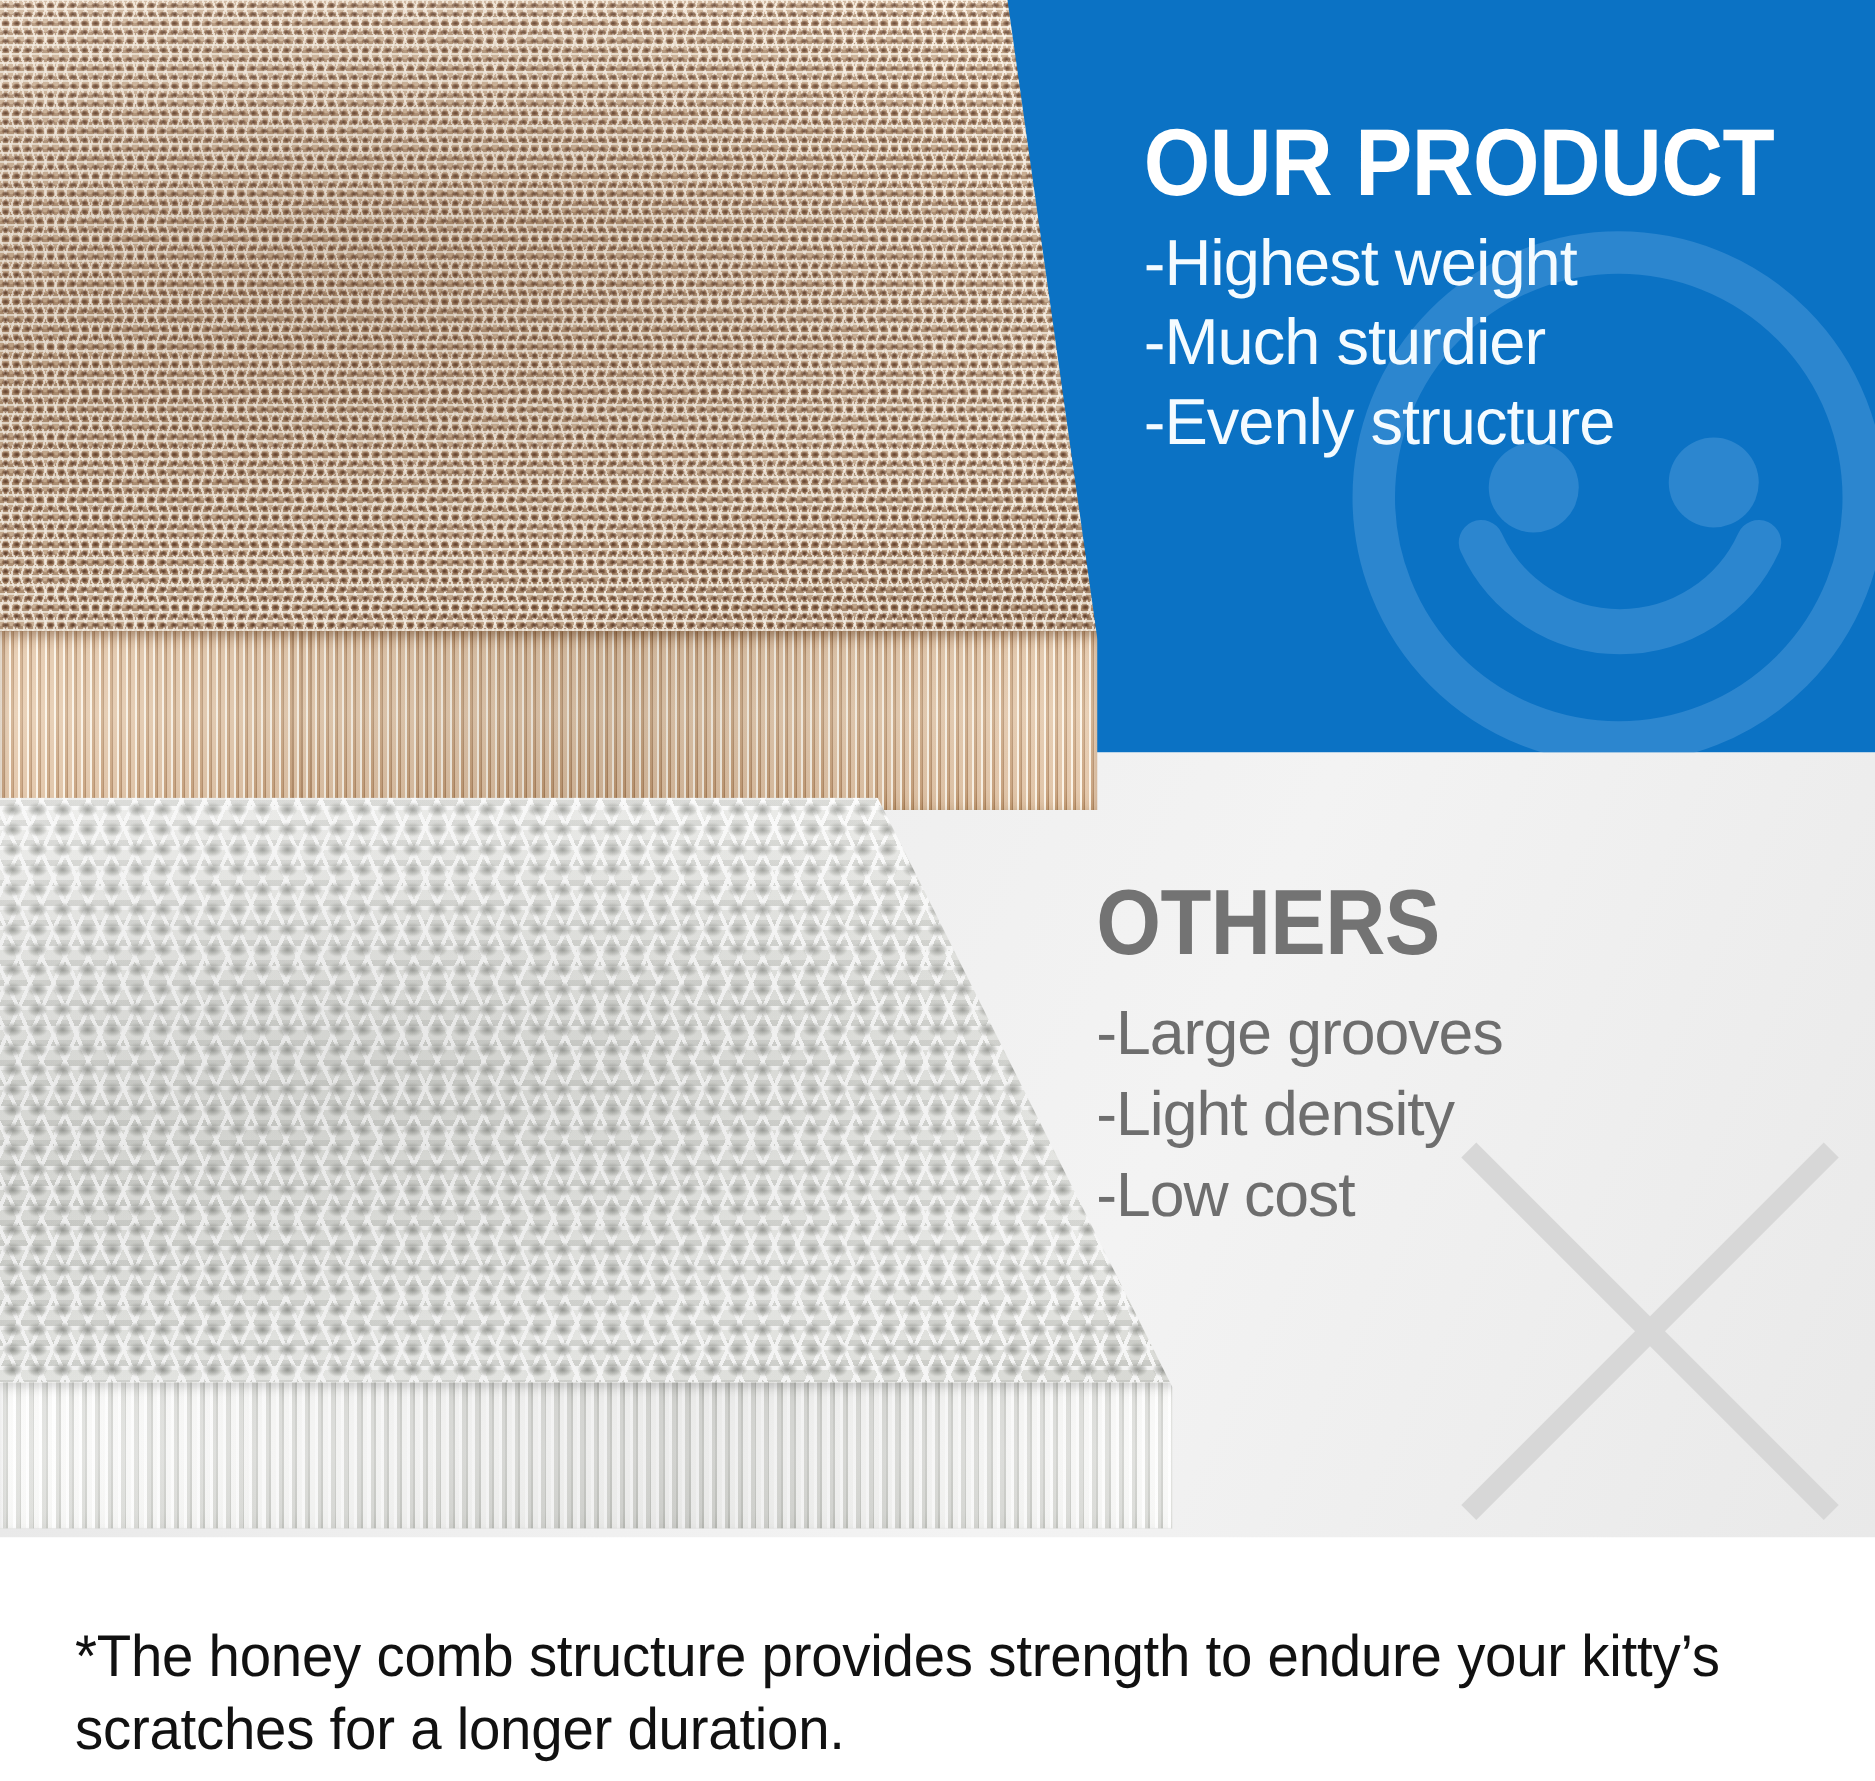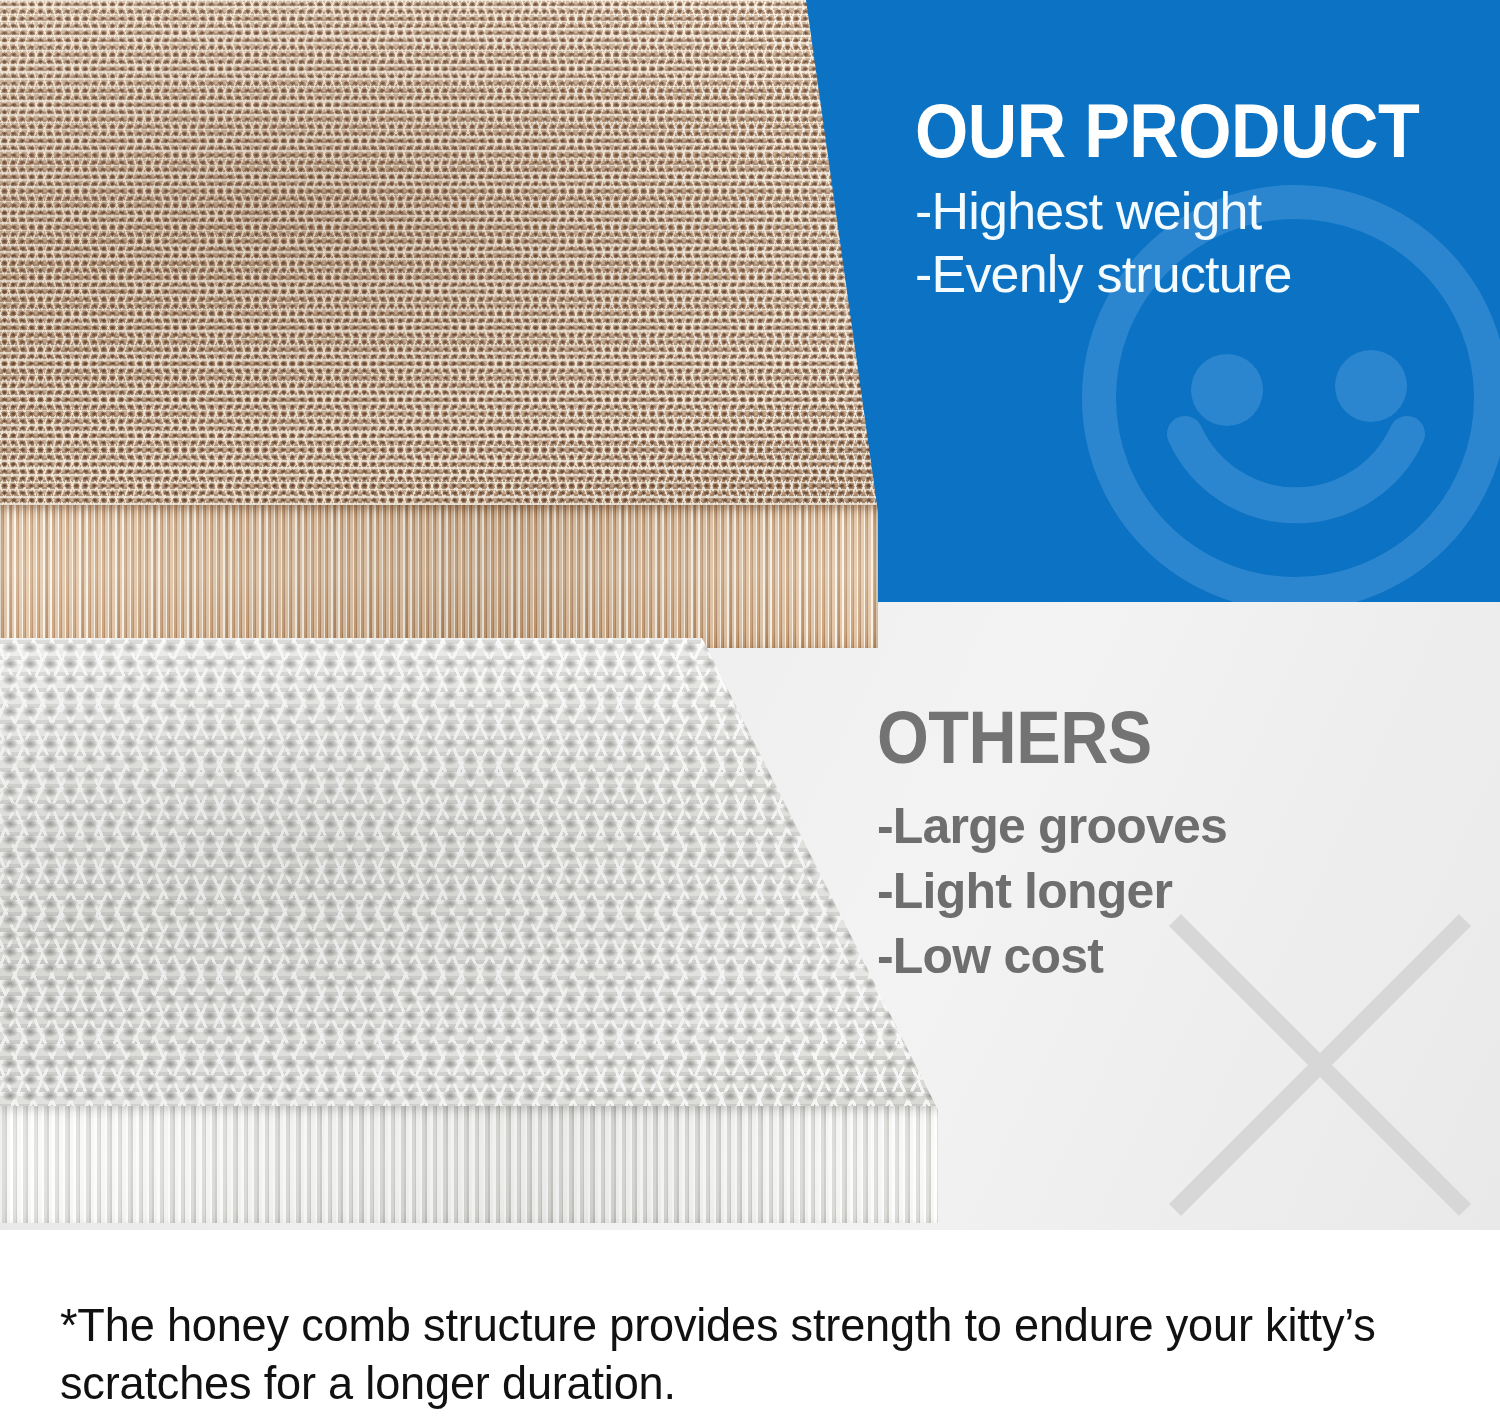--- a/index.html
+++ b/index.html
@@ -191,21 +191,21 @@
     font-family:"Liberation Sans", sans-serif;
     font-weight:400;
     font-size:52px;
     line-height:1.22;
     letter-spacing:-0.8px;
     white-space:nowrap;
   }
   .txt-product .bullet { color:#f4fbff; }
   .txt-others  .bullet { color:#6e6e6e; }
   .txt-others .bullets { margin-top:22px; }
-  .txt-others .bullet { font-size:50px; line-height:1.30;font-weight:bold; }
+  .txt-others .bullet { font-size:50px; line-height:1.30; }
 
   
   .footnote {
     position:absolute;
     left:60px; top:1296px;
     width:1400px;
     font-family:"Liberation Sans Narrow","Liberation Sans", sans-serif;
     font-weight:400;
     font-size:47px;
     line-height:1.24;
@@ -249,28 +249,29 @@
 
   <div class="board-white">
     <div class="face"></div>
     <div class="edge"></div>
   </div>
 
   <div class="txt-product">
     <div class="headline product">OUR PRODUCT</div>
     <div class="bullets">
       <div class="bullet">-Highest weight</div>
+      <div class="bullet">-Much sturdier</div>
       <div class="bullet">-Evenly structure</div>
     </div>
   </div>
 
   <div class="txt-others">
     <div class="headline others">OTHERS</div>
     <div class="bullets">
       <div class="bullet">-Large grooves</div>
-      <div class="bullet">-Light longer</div>
+      <div class="bullet">-Light density</div>
       <div class="bullet">-Low cost</div>
     </div>
   </div>
 
   <div class="footnote">*The honey comb structure provides strength to endure your kitty’s scratches for a longer duration.</div>
 
 </div>
 
 </body></html>

